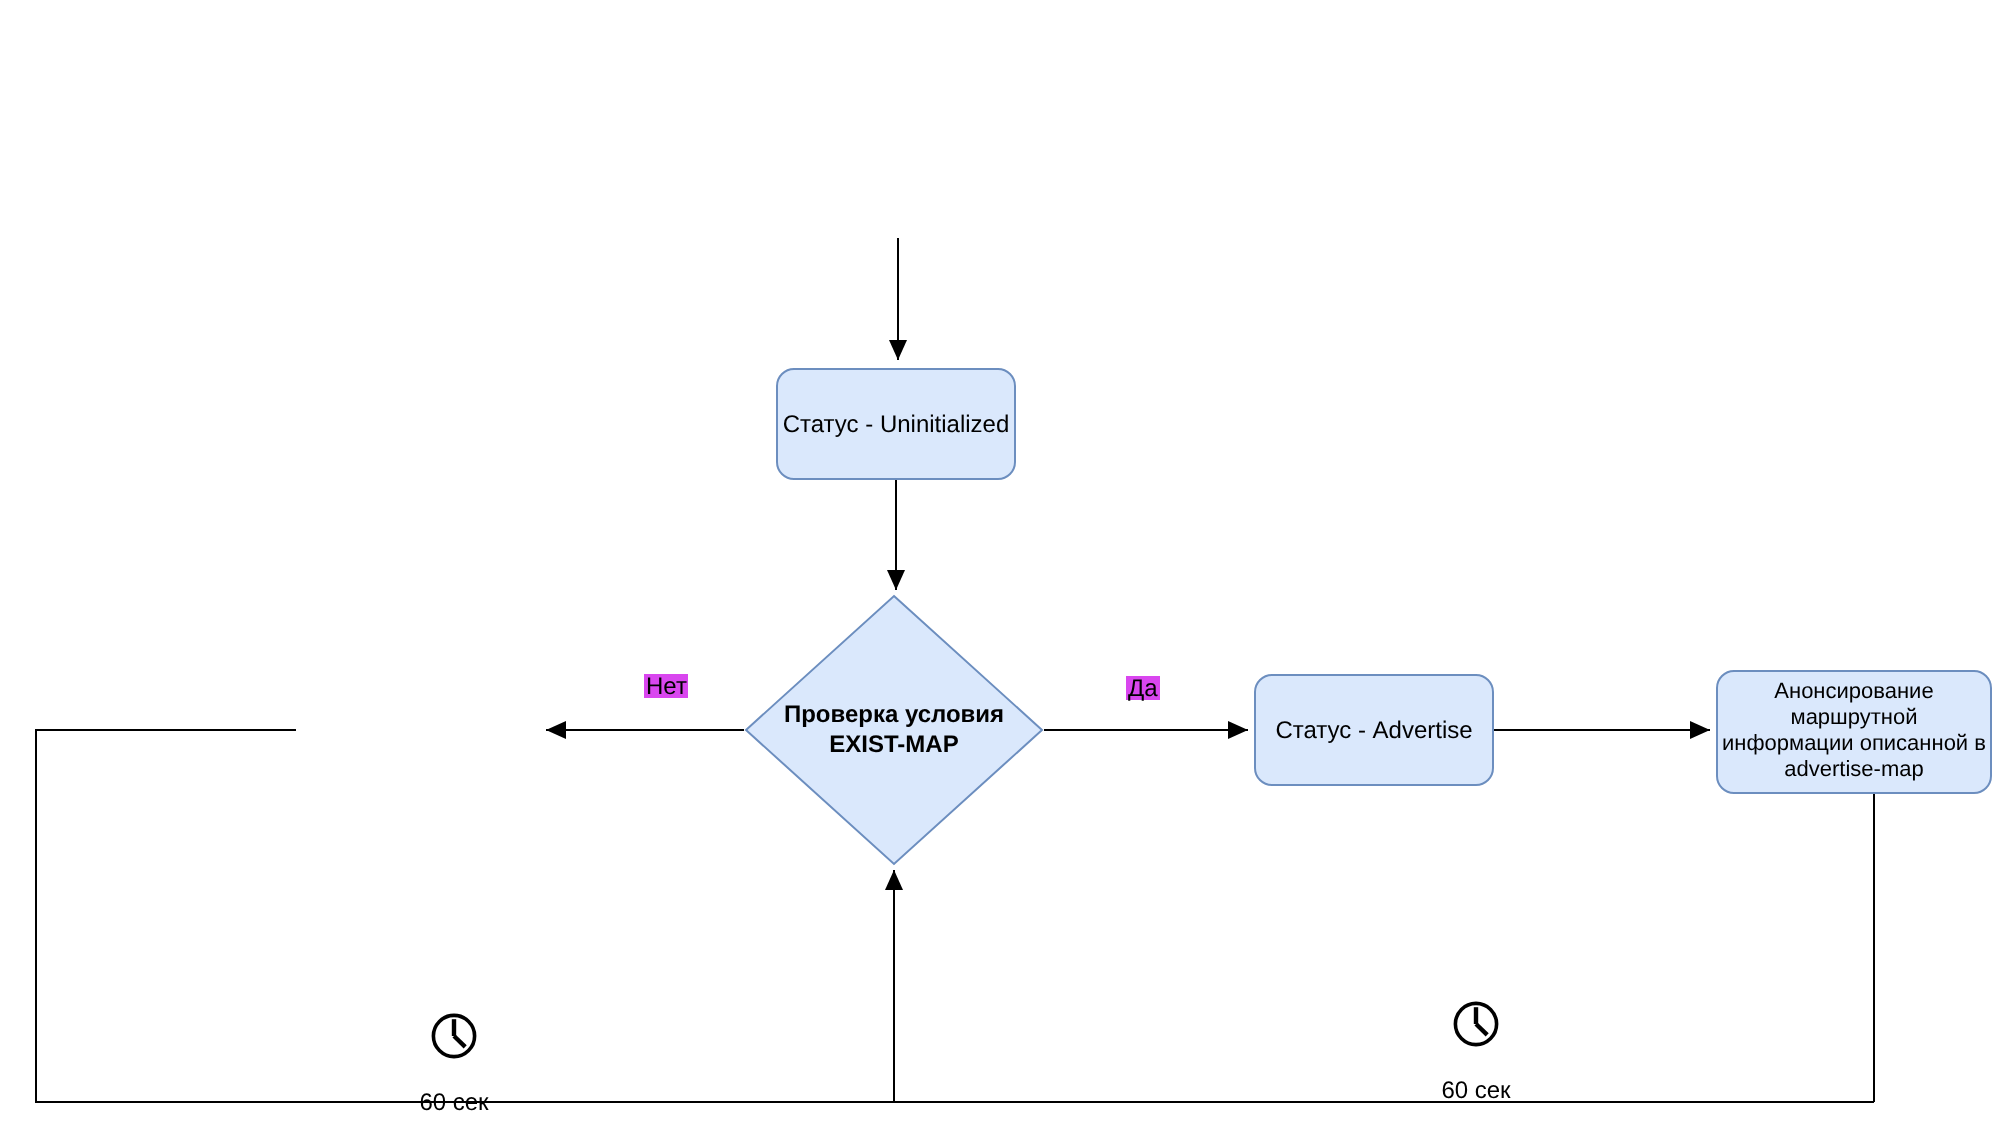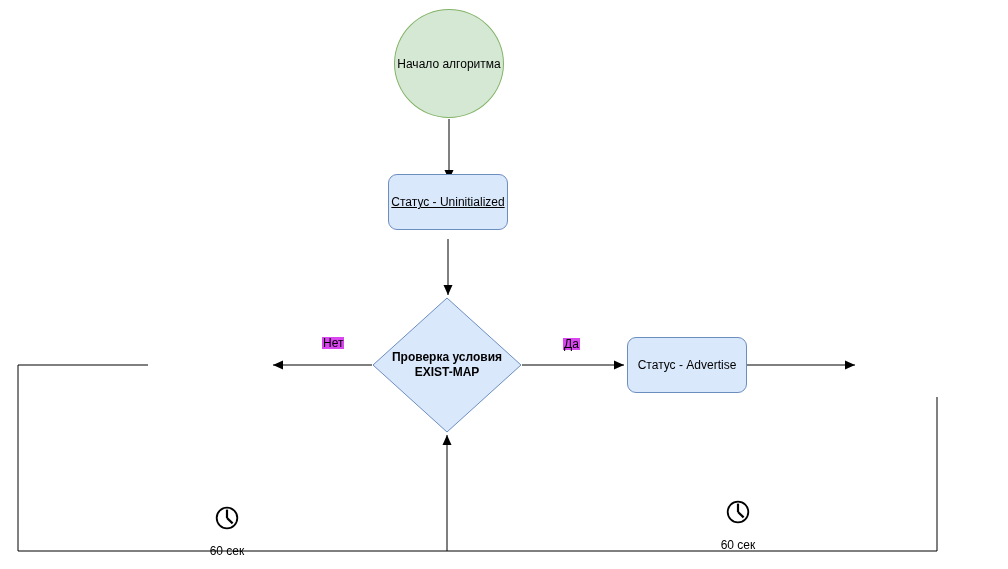--- a/index.html
+++ b/index.html
@@ -42,21 +42,21 @@
     white-space: nowrap;
   }
   .status-box {
     width: 120px;
     height: 56px;
     background: #dae8fc;
     border: 1px solid #6c8ebf;
     border-radius: 9px;
     white-space: nowrap;
   }
-  .box-uninitialized { left: 388px; top: 174px; text-decoration: underline; }
+  .box-uninitialized { left: 388px; top: 184px; }
   .box-withdrawal   { left: 148px; top: 337px; }
   .box-advertise    { left: 627px; top: 337px; }
   .box-advertise-map {
     left: 858px;
     top: 335px;
     width: 138px;
     height: 62px;
     background: #dae8fc;
     border: 1px solid #6c8ebf;
     border-radius: 9px;
@@ -127,40 +127,40 @@
 
     <path d="M747,365 L855,365" stroke="#000000" stroke-width="1" fill="none" marker-end="url(#arrow)"></path>
 
     <path d="M148,365 L18,365 L18,551 L937,551" stroke="#000000" stroke-width="1" fill="none"></path>
 
     <path d="M937,397 L937,551" stroke="#000000" stroke-width="1" fill="none"></path>
 
     <path d="M447,551 L447,435" stroke="#000000" stroke-width="1" fill="none" marker-end="url(#arrow)"></path>
   </svg>
 
-  <div class="node start-ellipse">
-    <span>Начало алгоритма</span>
-  </div>
 
   <div class="node status-box box-uninitialized">
     <span>Статус - Uninitialized</span>
   </div>
 
   <div class="diamond-wrap">
     <svg width="150" height="136" viewBox="0 0 150 136">
       <polygon points="75,1 149,68 75,135 1,68" fill="#dae8fc" stroke="#6c8ebf" stroke-width="1"></polygon>
     </svg>
     <div class="diamond-label">Проверка условия EXIST-MAP</div>
   </div>
 
 
   <div class="node status-box box-advertise">
     <span>Статус - Advertise</span>
   </div>
 
+  <div class="node box-advertise-map">
+    <span>Анонсирование маршрутной информации описанной в advertise-map</span>
+  </div>
 
   <div class="edge-label edge-label-no">Нет</div>
   <div class="edge-label edge-label-yes">Да</div>
 
   <div class="timer timer-left">
     <svg width="26" height="26" viewBox="0 0 26 26">
       <circle cx="13" cy="13" r="10.3" fill="none" stroke="#000000" stroke-width="1.8"></circle>
       <path d="M13,13 L13,4.6" stroke="#000000" stroke-width="2.2" fill="none"></path>
       <path d="M13,13 L18.6,18.4" stroke="#000000" stroke-width="2.2" fill="none"></path>
     </svg>

